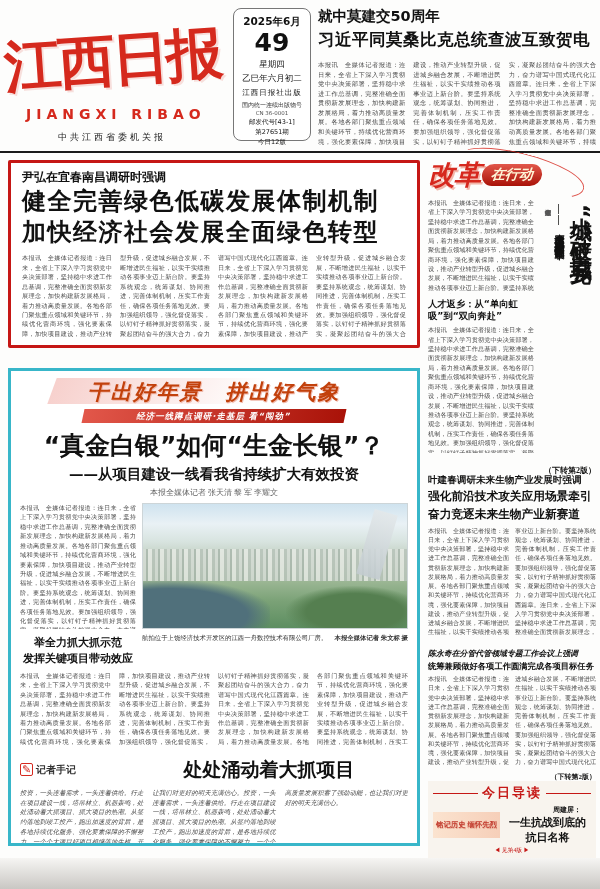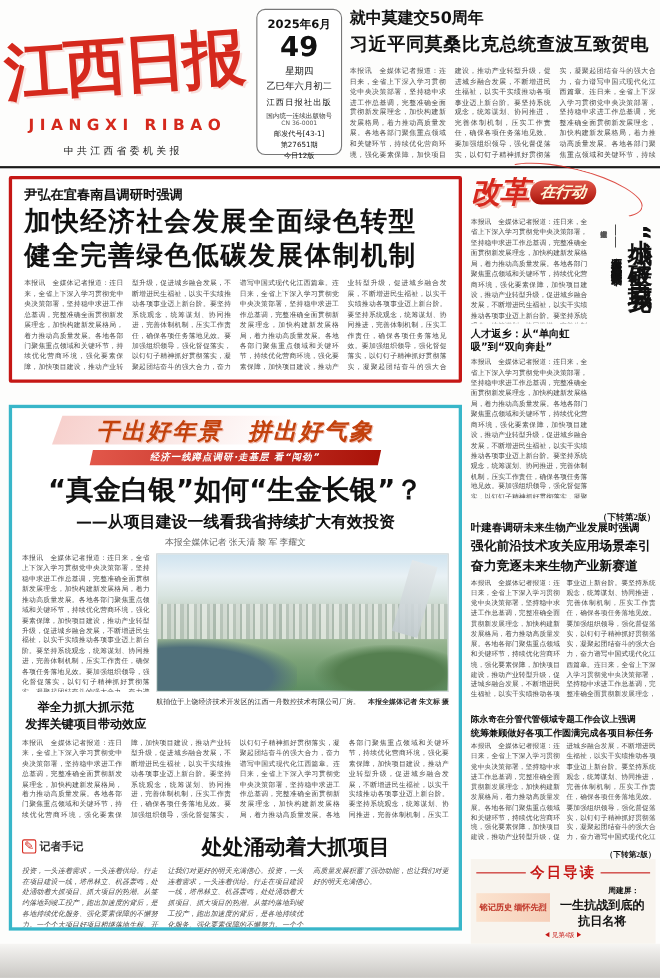--- a/index.html
+++ b/index.html
@@ -128,21 +128,21 @@
   
   .bio { left:428px; top:474px; width:168px; }
   .bio-kicker { font-size:9.6px; font-weight:bold; white-space:nowrap;
     font-family:"DejaVu Sans",sans-serif; }
   .bio-h { font-size:11.7px; font-weight:900; line-height:1.35; margin-top:2px;
     white-space:nowrap; font-family:"DejaVu Sans",sans-serif; }
   .bio-body { margin-top:4px; height:112px; column-count:2; column-gap:6px; font-size:6.1px; }
 
   .work { left:428px; top:648px; width:168px; }
   .work-kicker { font-size:7.9px; font-weight:bold; white-space:nowrap;
-    font-family:"DejaVu Sans",sans-serif; }
+    font-family:"DejaVu Sans",sans-serif;font-style:italic; }
   .work-h { font-size:8.3px; font-weight:900; white-space:nowrap; margin-top:2px;
     font-family:"DejaVu Sans",sans-serif; }
   .work-body { margin-top:3px; height:95px; column-count:2; column-gap:6px; font-size:6.1px; }
   .work-jump { text-align:right; font-size:7px; font-weight:bold; margin-top:2px; }
 
   .daodu { left:428px; top:781px; width:168px; height:77px; background:#f8f4ee;
     padding:3px 5px; }
   .dd-title { display:flex; align-items:center; gap:4px; }
   .dd-line { flex:1; height:1px; background:#c51715; }
   .dd-ttext { color:#c51715; font-weight:900; font-size:13px; letter-spacing:2px;
@@ -194,22 +194,22 @@
   <div class="abs topstory">
     <div class="ts-kicker">就中莫建交50周年</div>
     <div class="ts-headline">习近平同莫桑比克总统查波互致贺电</div>
     <div class="ts-body fill">本报讯　全媒体记者报道：连日来，全省上下深入学习贯彻党中央决策部署，坚持稳中求进工作总基调，完整准确全面贯彻新发展理念，加快构建新发展格局，着力推动高质量发展。各地各部门聚焦重点领域和关键环节，持续优化营商环境，强化要素保障，加快项目建设，推动产业转型升级，促进城乡融合发展，不断增进民生福祉，以实干实绩推动各项事业迈上新台阶。要坚持系统观念，统筹谋划、协同推进，完善体制机制，压实工作责任，确保各项任务落地见效。要加强组织领导，强化督促落实，以钉钉子精神抓好贯彻落实，凝聚起团结奋斗的强大合力，奋力谱写中国式现代化江西篇章。连日来，全省上下深入学习贯彻党中央决策部署，坚持稳中求进工作总基调，完整准确全面贯彻新发展理念，加快构建新发展格局，着力推动高质量发展。各地各部门聚焦重点领域和关键环节，持续优化营商环境，强化要素保障，加快项目建设，推动产业转型升级，促进城乡融合发展，不断增进民生福祉，以实干实绩推动各项事业迈上新台阶。要坚持系统观念，统筹谋划、协同推进，完善体制机制，压实工作责任，确保各项任务落地见效。要加强组织领导，强化督促落实，以钉钉子精神抓好贯彻落实，凝聚起团结奋斗的强大合力，奋力谱写中国式现代化江西篇章。连日来，全省上下深入学习贯彻党中央决策部署，坚持稳中求进工作总基调，完整准确全面贯彻新发展理念，加快构建新发展格局，着力推动高质量发展。各地各部门聚焦重点领域和关键环节，持续优化营商环境，强化要素保障，加快项目建设，推动产业转型升级，促进城乡融合发展，不断增进民生福祉，以实干实绩推动各项事业迈上新台阶。要坚持系统观念，统筹谋划、协同推进，完善体制机制，压实工作责任，确保各项任务落地见效。要加强组织领导，强化督促落实，以钉钉子精神抓好贯彻落实，凝聚起团结奋斗的强大合力，奋力谱写中国式现代化江西篇章。</div>
   </div>
 
   <div class="abs rule"></div>
 
   <div class="abs leadbox">
     <div class="lead-kicker">尹弘在宜春南昌调研时强调</div>
+    <div class="lead-h">健全完善绿色低碳发展体制机制</div>
     <div class="lead-h">加快经济社会发展全面绿色转型</div>
-    <div class="lead-h">健全完善绿色低碳发展体制机制</div>
     <div class="lead-body fill">本报讯　全媒体记者报道：连日来，全省上下深入学习贯彻党中央决策部署，坚持稳中求进工作总基调，完整准确全面贯彻新发展理念，加快构建新发展格局，着力推动高质量发展。各地各部门聚焦重点领域和关键环节，持续优化营商环境，强化要素保障，加快项目建设，推动产业转型升级，促进城乡融合发展，不断增进民生福祉，以实干实绩推动各项事业迈上新台阶。要坚持系统观念，统筹谋划、协同推进，完善体制机制，压实工作责任，确保各项任务落地见效。要加强组织领导，强化督促落实，以钉钉子精神抓好贯彻落实，凝聚起团结奋斗的强大合力，奋力谱写中国式现代化江西篇章。连日来，全省上下深入学习贯彻党中央决策部署，坚持稳中求进工作总基调，完整准确全面贯彻新发展理念，加快构建新发展格局，着力推动高质量发展。各地各部门聚焦重点领域和关键环节，持续优化营商环境，强化要素保障，加快项目建设，推动产业转型升级，促进城乡融合发展，不断增进民生福祉，以实干实绩推动各项事业迈上新台阶。要坚持系统观念，统筹谋划、协同推进，完善体制机制，压实工作责任，确保各项任务落地见效。要加强组织领导，强化督促落实，以钉钉子精神抓好贯彻落实，凝聚起团结奋斗的强大合力，奋力谱写中国式现代化江西篇章。连日来，全省上下深入学习贯彻党中央决策部署，坚持稳中求进工作总基调，完整准确全面贯彻新发展理念，加快构建新发展格局，着力推动高质量发展。各地各部门聚焦重点领域和关键环节，持续优化营商环境，强化要素保障，加快项目建设，推动产业转型升级，促进城乡融合发展，不断增进民生福祉，以实干实绩推动各项事业迈上新台阶。要坚持系统观念，统筹谋划、协同推进，完善体制机制，压实工作责任，确保各项任务落地见效。要加强组织领导，强化督促落实，以钉钉子精神抓好贯彻落实，凝聚起团结奋斗的强大合力，奋力谱写中国式现代化江西篇章。</div>
   </div>
 
   <div class="abs reform">
     <div class="rf-logo">
       <span class="rf-logo-main">改革</span>
       <span class="rf-logo-sub">在行动</span>
       <span class="rf-logo-arc"></span>
     </div>
     <div class="rf-row">

